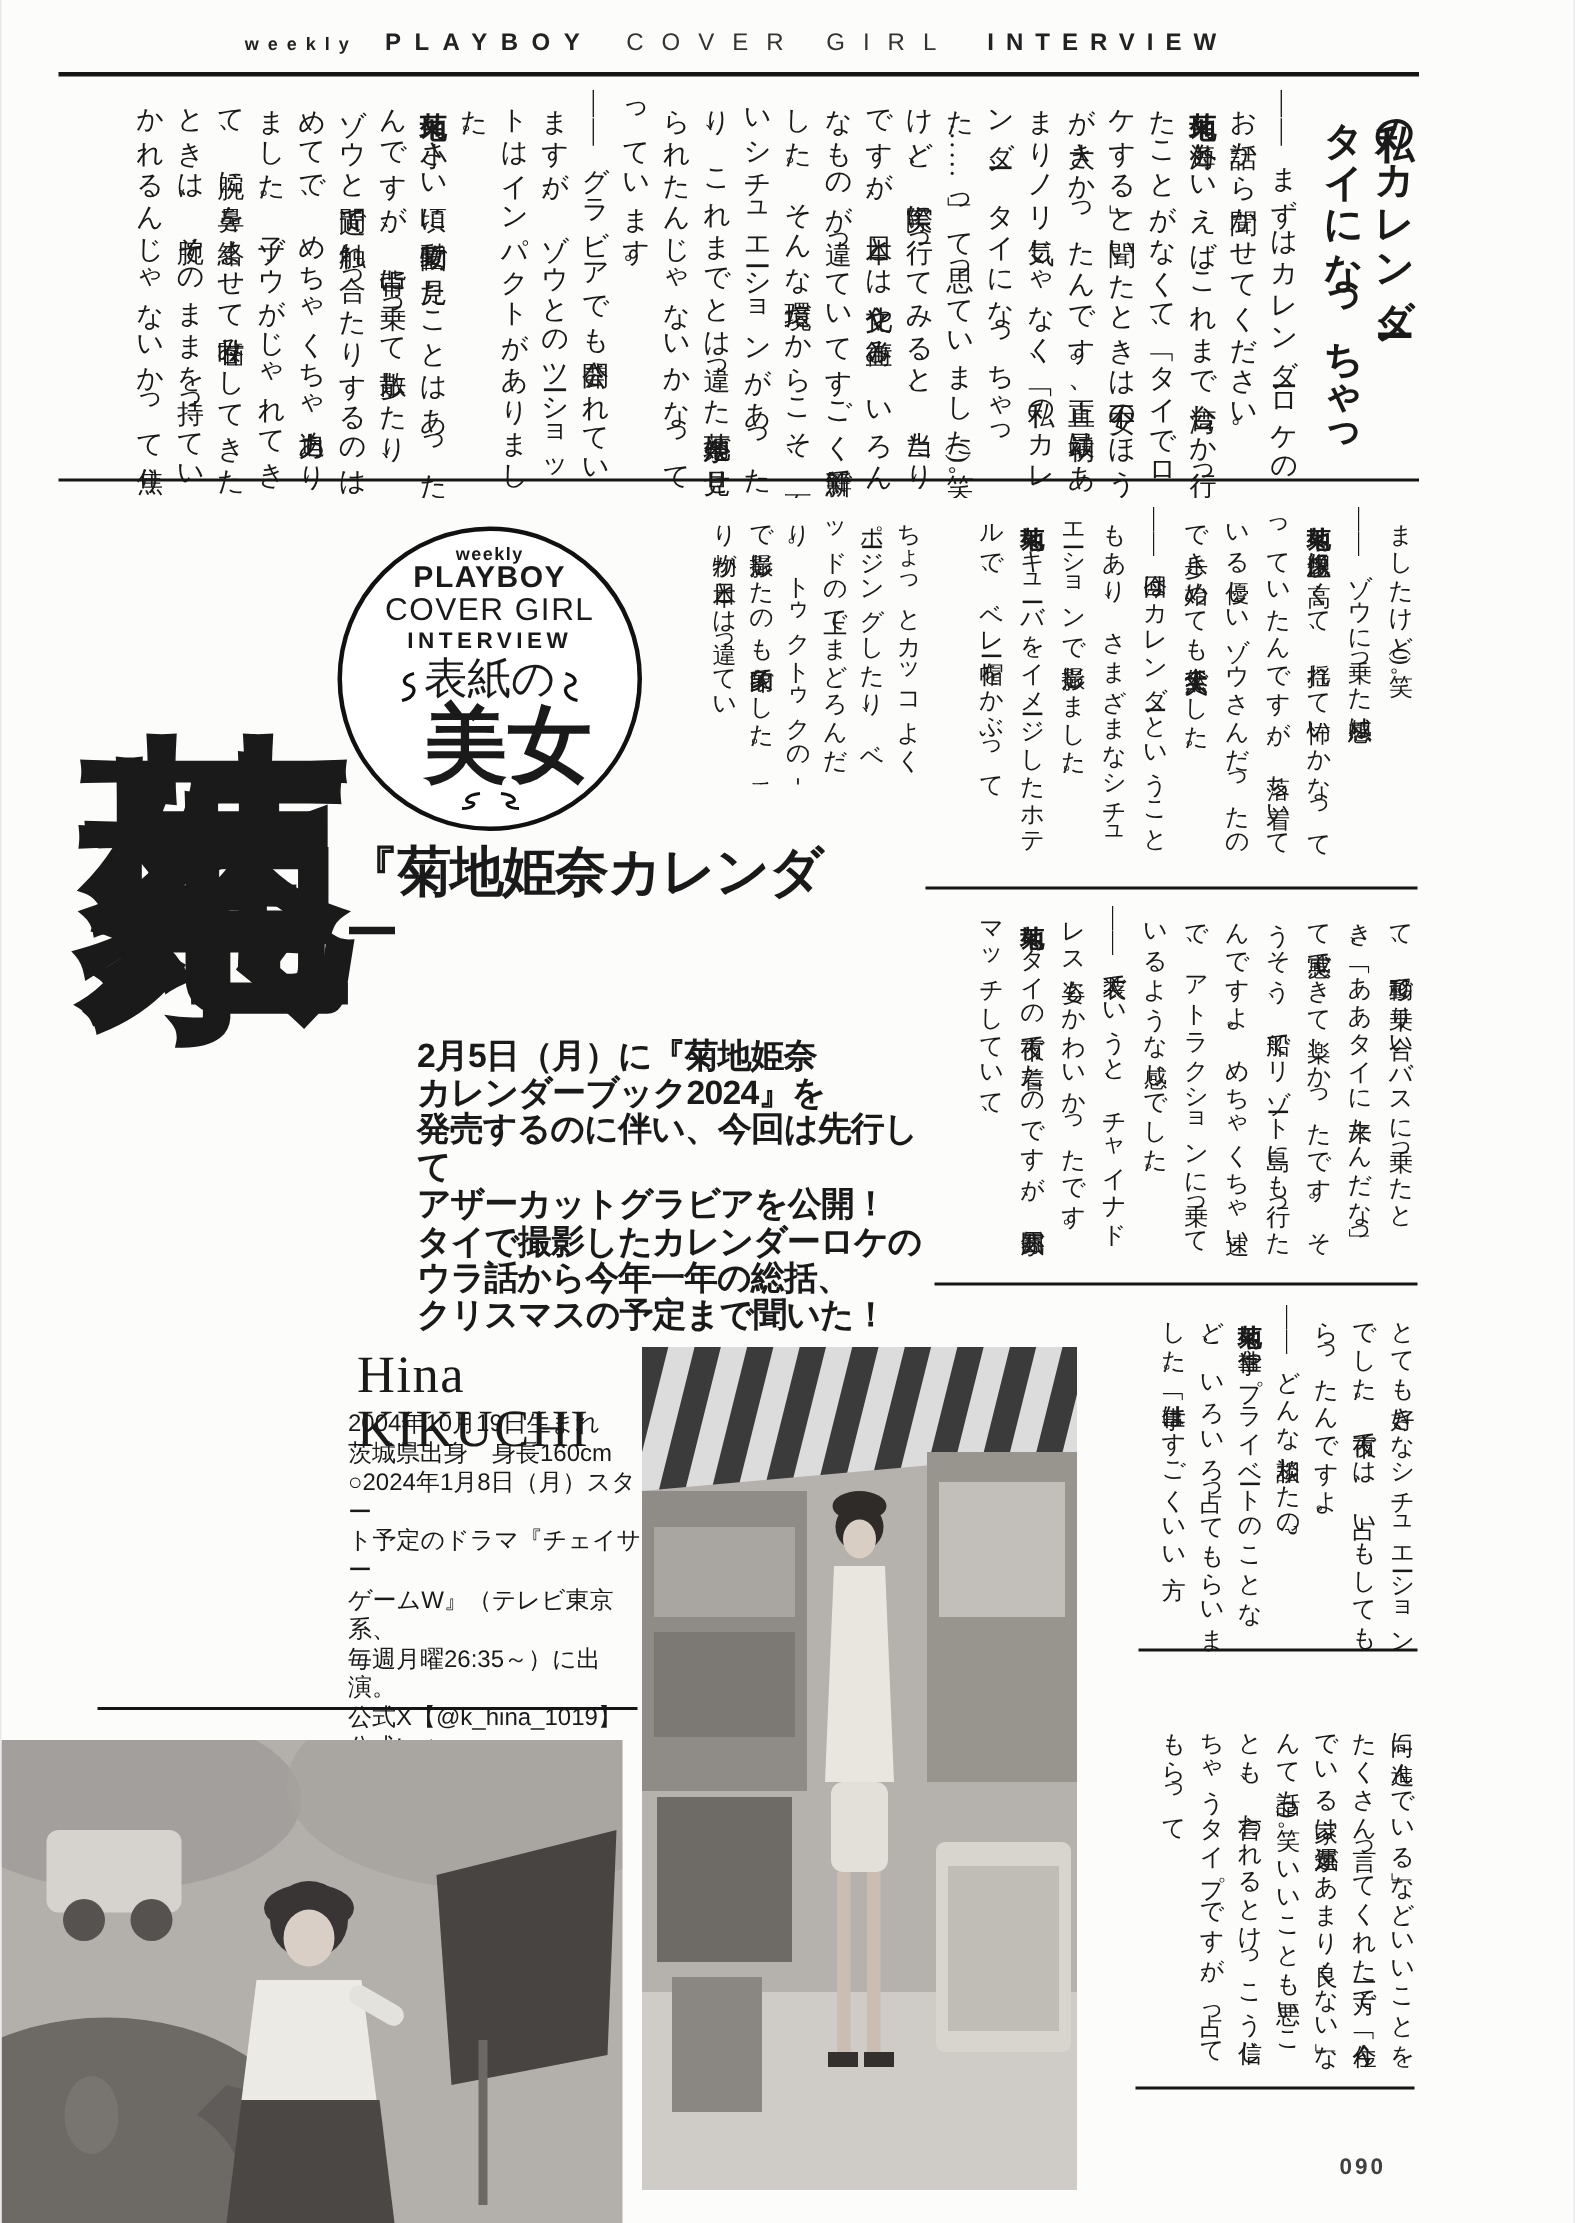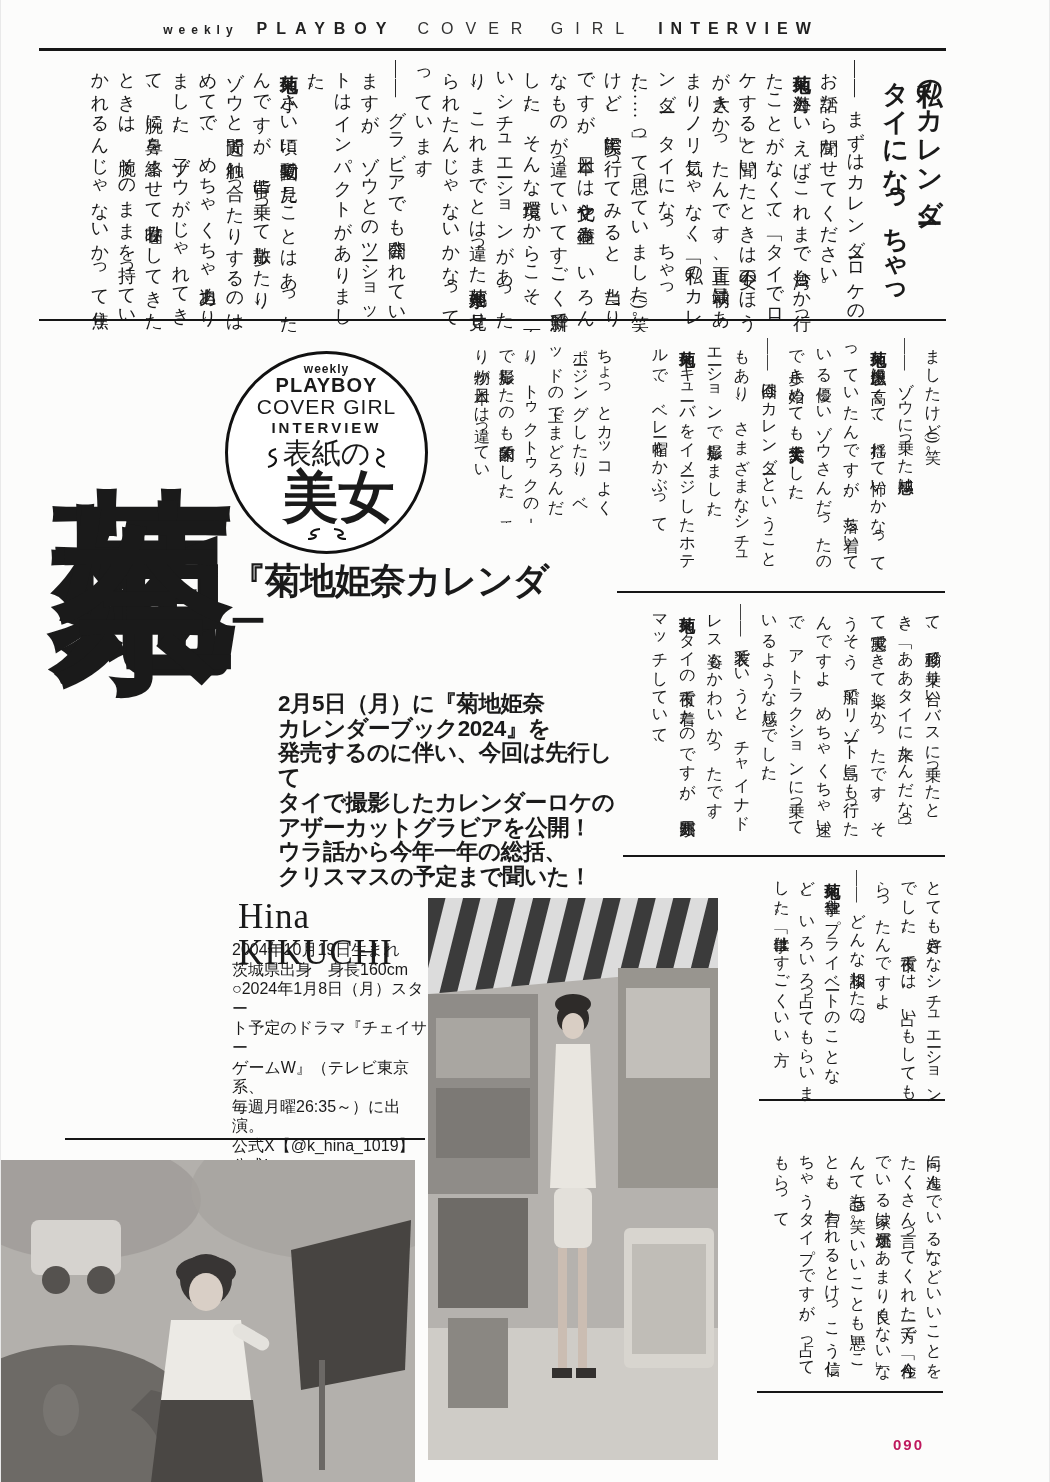--- a/index.html
+++ b/index.html
@@ -42,21 +42,21 @@
   
   .announce{position:absolute;left:229px;top:560px;width:345px;
       font-family:"Liberation Sans",sans-serif;font-weight:900;font-size:36px;line-height:41px;letter-spacing:-1px;}
   .lead{position:absolute;left:229px;top:692px;width:350px;
       font-family:"Liberation Sans",sans-serif;font-weight:700;font-size:22.5px;line-height:24.7px;letter-spacing:-0.5px;margin-left:48px;}
   .name-en{position:absolute;left:237px;top:874px;font-family:"Liberation Serif",serif;
       font-size:35px;line-height:36px;letter-spacing:1px;margin-top:25px;}
   .profile{position:absolute;left:231px;top:940px;width:200px;white-space:pre-line;
       font-family:"Liberation Sans",sans-serif;font-size:16px;line-height:19.6px;letter-spacing:0;}
   .pagenum{position:absolute;left:892px;top:1436px;font-family:"Liberation Sans",sans-serif;
-      font-size:15px;font-weight:700;letter-spacing:2px;color:#be185d;text-align:right;}
+      font-size:15px;font-weight:700;letter-spacing:2px;color:#404040;text-align:right;}
   
   .photo{position:absolute;overflow:hidden;background:#bdbdbd;}
   .photo-market{left:427px;top:898px;width:290px;height:562px;}
   .photo-elephant{left:0;top:1160px;width:414px;height:322px;}
 </style>
 </head>
 <body>
 
 <div class="page">
 
@@ -137,22 +137,22 @@
     </div>
   <div class="rule" style="left:756px;top:1391px;width:186px;height:2px;"></div>
 
   <div class="announce">
     <div>『菊地姫奈カレンダー</div>
   </div>
   <div class="lead">
     <div>2月5日（月）に『菊地姫奈</div>
     <div>カレンダーブック2024』を</div>
     <div>発売するのに伴い、今回は先行して</div>
+    <div>アザーカットグラビアを公開！</div>
     <div>タイで撮影したカレンダーロケの</div>
-    <div>アザーカットグラビアを公開！</div>
     <div>ウラ話から今年一年の総括、</div>
     <div>クリスマスの予定まで聞いた！</div>
   </div>
 
   <div class="name-en">
     <div>Hina</div>
     <div>KIKUCHI</div>
   </div>
   <div class="profile">2004年10月19日生まれ
 茨城県出身　身長160cm

